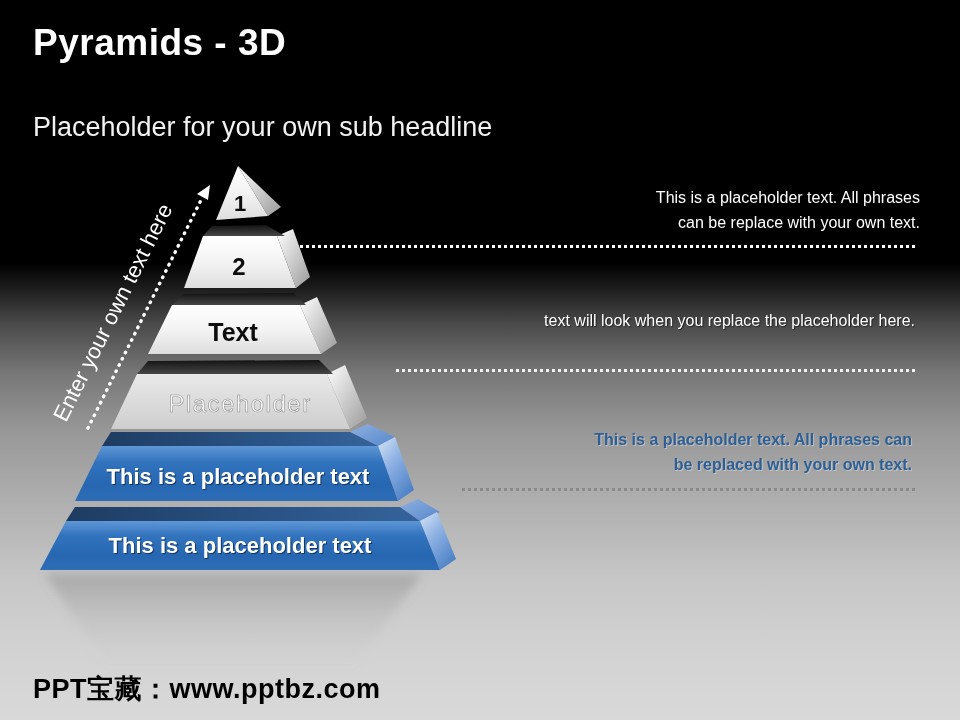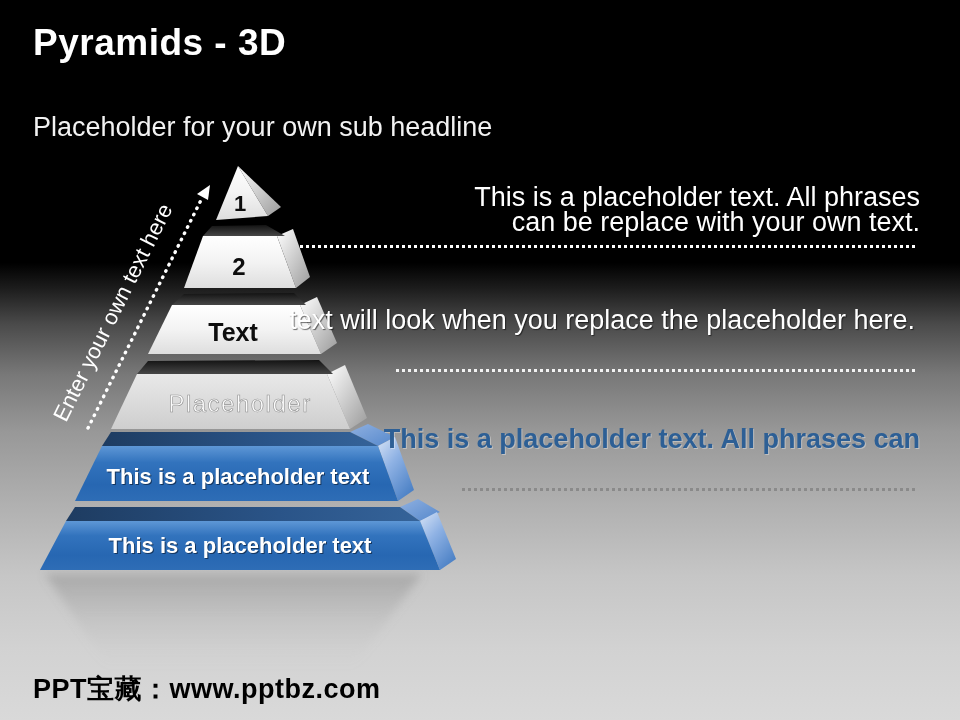--- a/index.html
+++ b/index.html
@@ -19,27 +19,27 @@
     position:absolute;left:33px;top:22px;
     color:#ffffff;font-size:37px;font-weight:bold;letter-spacing:.5px;
   }
   .subtitle{
     position:absolute;left:33px;top:112px;
     color:#f2f2f2;font-size:27px;text-align:right;
   }
   .pyr-svg{position:absolute;left:0;top:0;}
   .annotation{
     position:absolute;text-align:right;
-    font-size:27px;line-height:25px;color:#ffffff;
+    font-size:16px;line-height:25px;color:#ffffff;
     text-shadow:1px 1px 1px rgba(0,0,0,.55);
   }
   .annotation.a1{right:40px;top:185px;}
   .annotation.a2{right:45px;top:308px;}
   .annotation.a3{
-    right:40px;top:427px;font-weight:bold;color:#2d5f95;
+    right:48px;top:427px;font-weight:bold;color:#2d5f95;
     text-shadow:1px 1px 0 rgba(255,255,255,.35);
   }
   .dotted{position:absolute;height:3px;}
   .dotted.l1{left:300px;top:245px;width:616px;
     background-image:repeating-linear-gradient(90deg,#ffffff 0,#ffffff 3px,transparent 3px,transparent 6px);}
   .dotted.l2{left:396px;top:369px;width:519px;
     background-image:repeating-linear-gradient(90deg,#f2f2f2 0,#f2f2f2 3px,transparent 3px,transparent 6px);}
   .dotted.l3{left:462px;top:488px;width:455px;
     background-image:repeating-linear-gradient(90deg,#8a8a8a 0,#8a8a8a 3px,transparent 3px,transparent 6px);}
   .watermark{
@@ -169,17 +169,18 @@
   </div>
   <div class="dotted l1"></div>
 
   <div class="annotation a2">
     <div>text will look when you replace the placeholder here.</div>
   </div>
   <div class="dotted l2"></div>
 
   <div class="annotation a3">
     <div>This is a placeholder text. All phrases can</div>
+    <div>be replaced with your own text.</div>
   </div>
   <div class="dotted l3"></div>
 
   <div class="watermark">PPT宝藏：www.pptbz.com</div>
 </div>
 
 </body></html>

